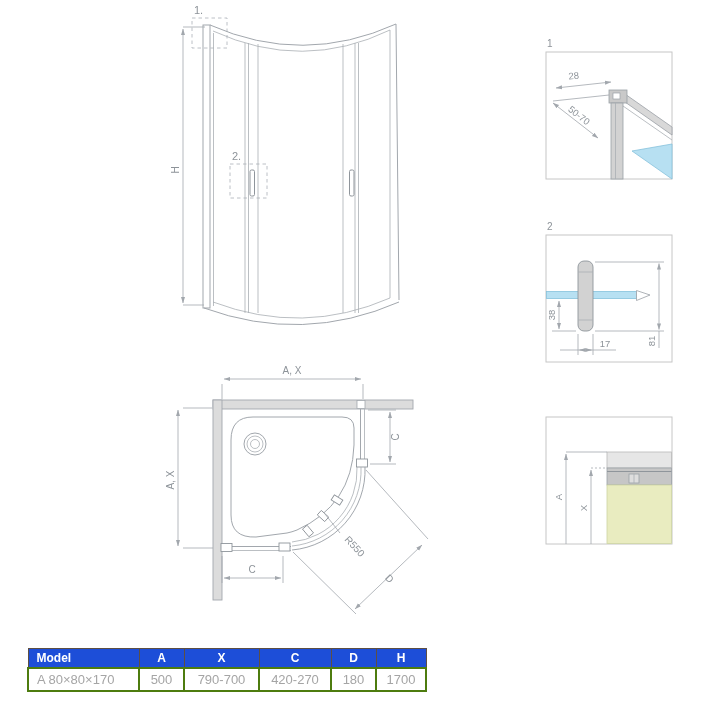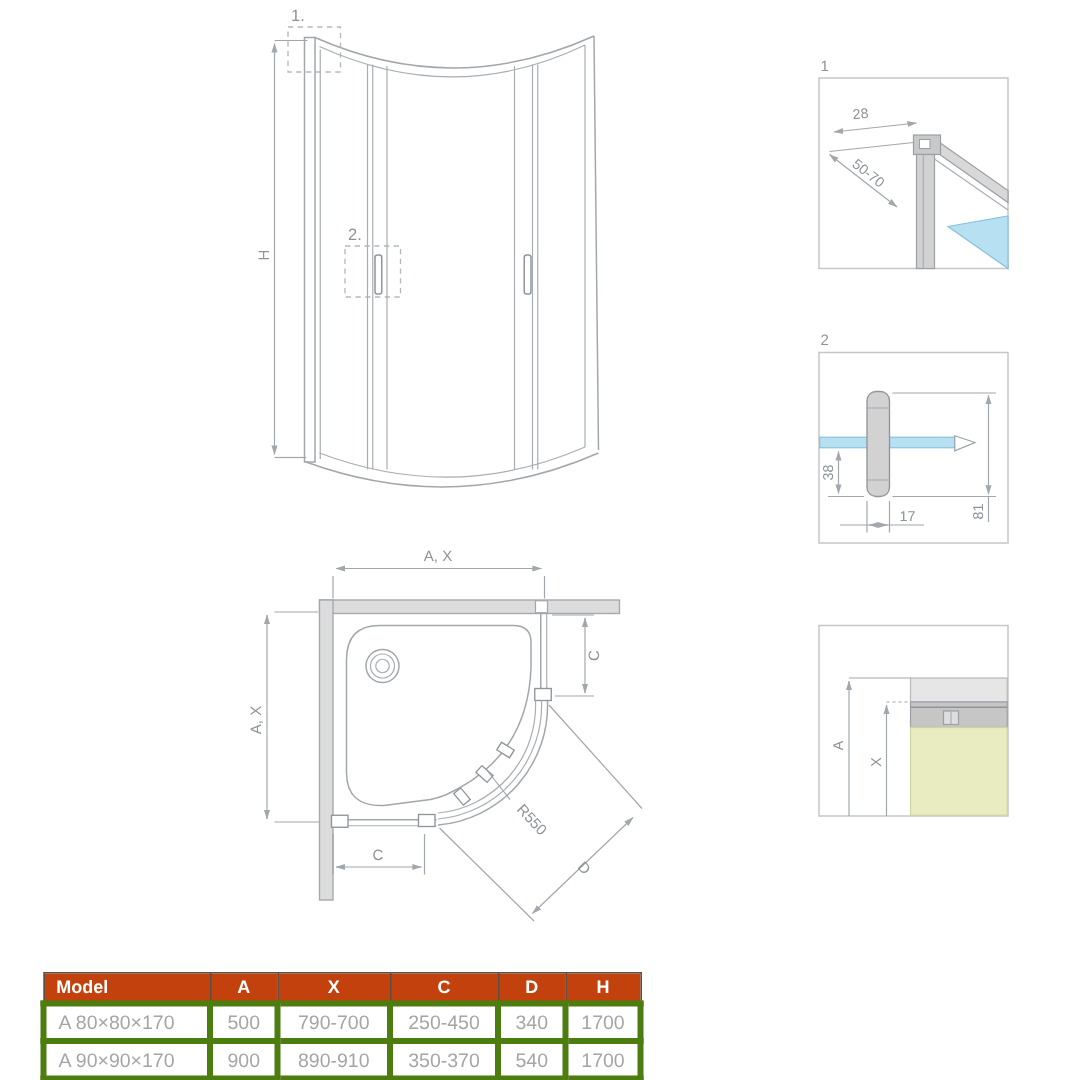--- a/index.html
+++ b/index.html
@@ -11,24 +11,24 @@
   .dimtxt-s{font-size:9.5px;}
   .callout{font-size:11px;}
   .boxlabel{font-size:10px;}
   .ln{stroke:#a2a7ad;fill:none;stroke-width:1;}
   .lnthin{stroke:#a9aeb4;fill:none;stroke-width:0.8;}
   .dim{stroke:#a2a7ad;fill:none;stroke-width:0.8;}
   .dashed{stroke:#b4b9bf;fill:none;stroke-width:0.9;stroke-dasharray:3.5 3;}
   .detailbox{fill:#ffffff;stroke:#c6c6c6;stroke-width:1;}
   
   #spec-table{position:absolute;left:27px;top:648px;border-collapse:collapse;table-layout:fixed;}
-  #spec-table th{background:#c2410c;color:#ffffff;font-size:12px;font-weight:bold;
+  #spec-table th{background:#1d4ed8;color:#ffffff;font-size:12px;font-weight:bold;
                  height:16px;padding:1px 4px;border:1px solid #5d4f44;text-align:center;}
   #spec-table td{color:#a5a5a5;font-size:13px;height:19px;padding:1px 4px;
-                 border:4px solid #4d7c0f;text-align:center;background:#fff;}
+                 border:2px solid #4d7c0f;text-align:center;background:#fff;}
   #spec-table th.c-model,#spec-table td.c-model{text-align:left;padding-left:8px;}
   .w-model{width:111px;} .w-a{width:45px;} .w-x{width:75px;}
   .w-c{width:72px;} .w-d{width:45px;} .w-h{width:50px;}
 </style>
 </head>
 <body>
 
 <div id="stage">
 
 <svg id="drawing" width="720" height="645" viewBox="0 0 720 645">
@@ -257,28 +257,20 @@
       <th>C</th>
       <th>D</th>
       <th>H</th>
     </tr>
   </thead>
   <tbody>
     <tr>
       <td class="c-model">A 80×80×170</td>
       <td>500</td>
       <td>790-700</td>
-      <td>250-450</td>
-      <td>340</td>
-      <td>1700</td>
-    </tr>
-    <tr>
-      <td class="c-model">A 90×90×170</td>
-      <td>900</td>
-      <td>890-910</td>
-      <td>350-370</td>
-      <td>540</td>
+      <td>420-270</td>
+      <td>180</td>
       <td>1700</td>
     </tr>
   </tbody>
 </table>
 
 </div>
 
 </body></html>

